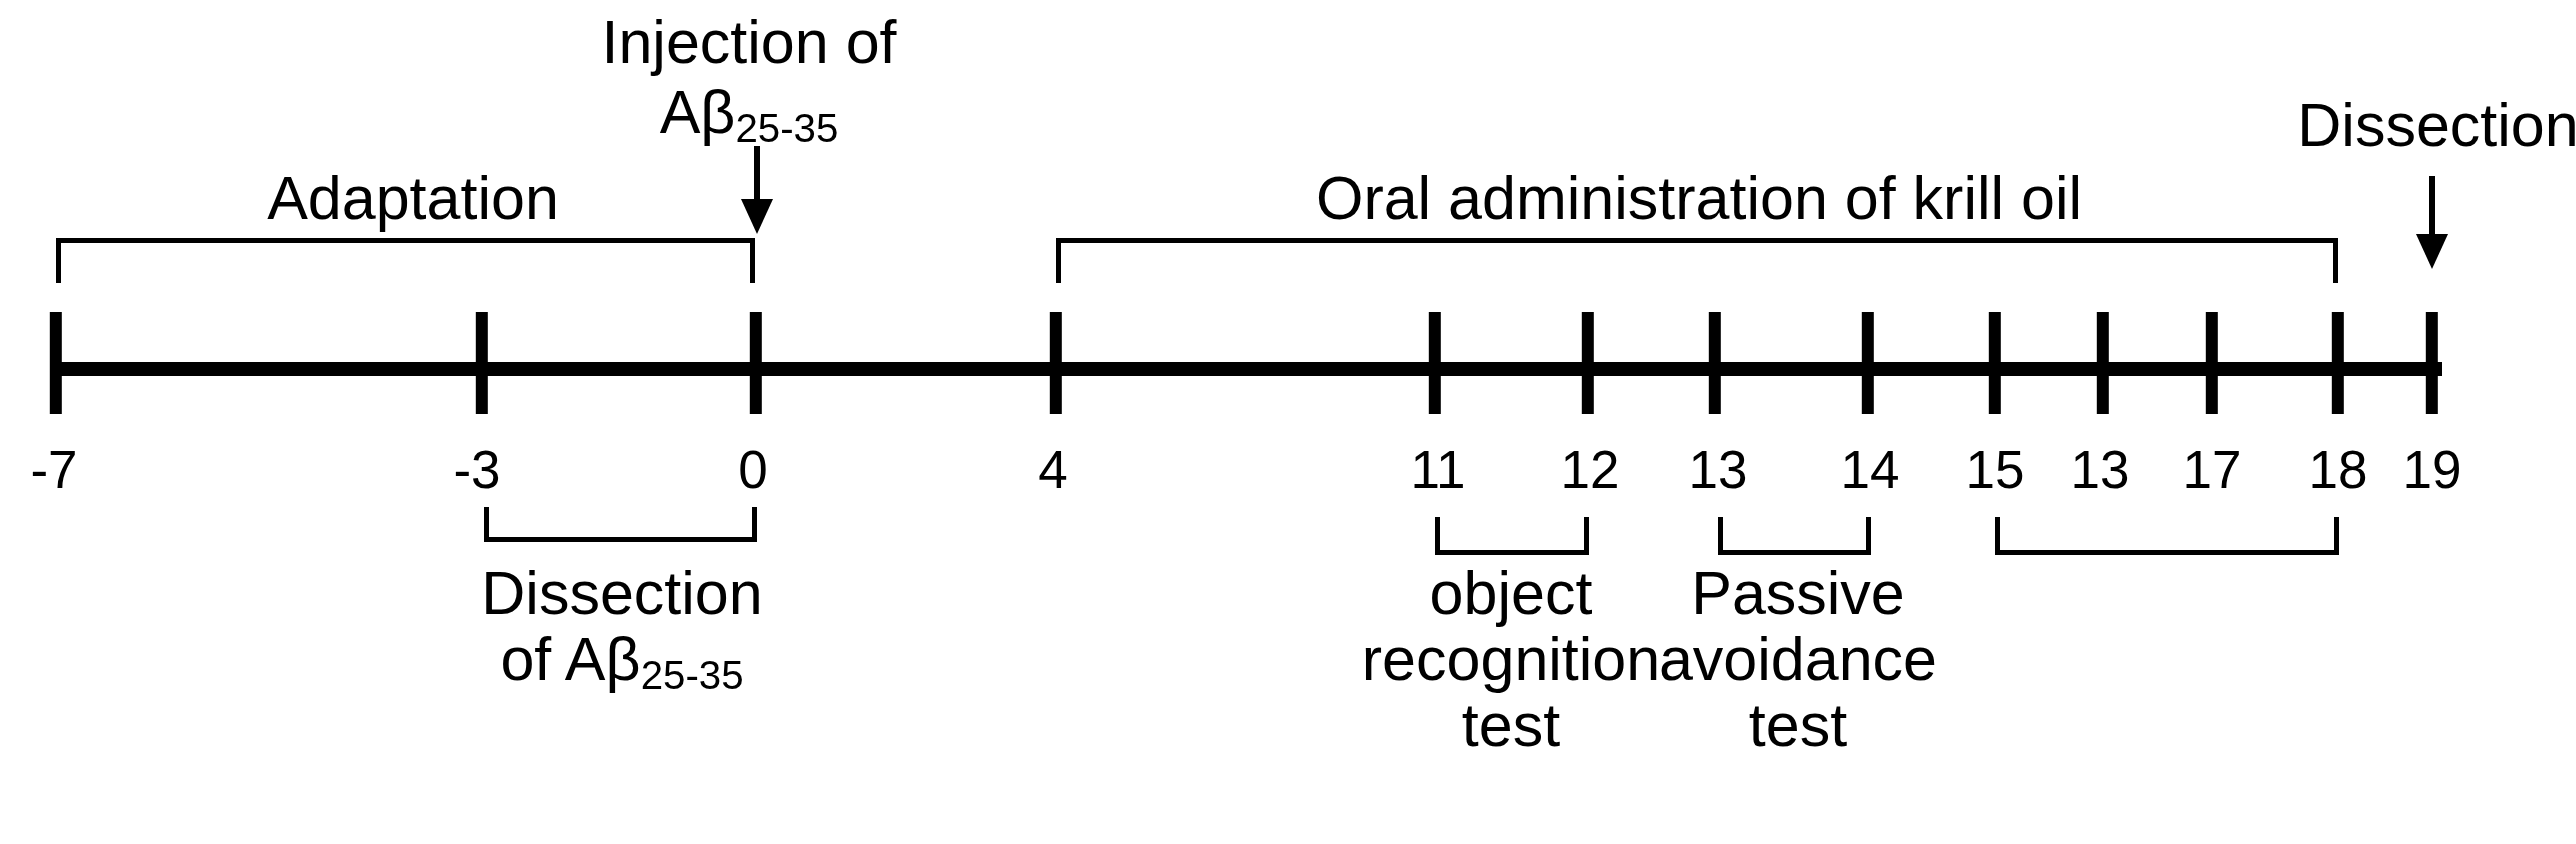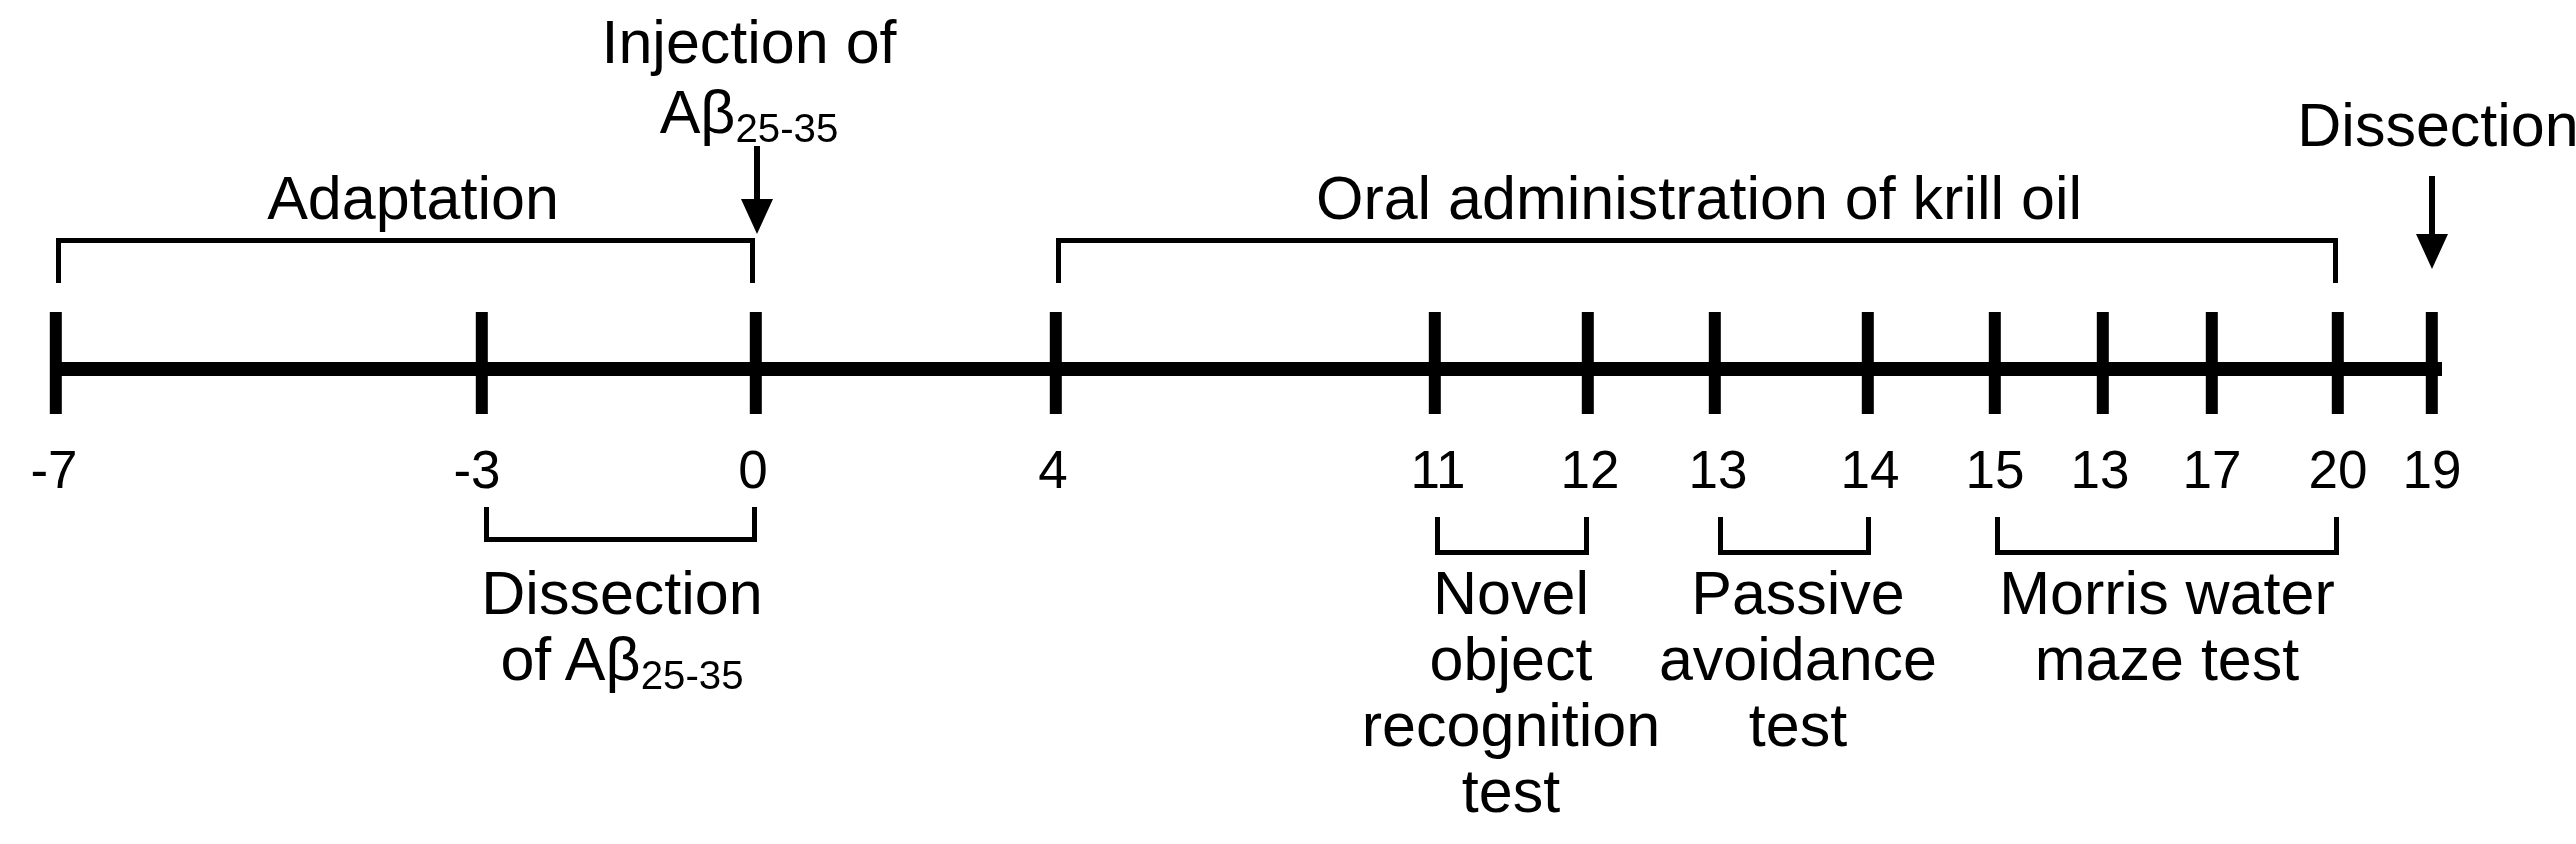--- a/index.html
+++ b/index.html
@@ -109,21 +109,21 @@
   <div class="day" style="left:477px">-3</div>
   <div class="day" style="left:753px">0</div>
   <div class="day" style="left:1053px">4</div>
   <div class="day" style="left:1438px">11</div>
   <div class="day" style="left:1590px">12</div>
   <div class="day" style="left:1718px">13</div>
   <div class="day" style="left:1870px">14</div>
   <div class="day" style="left:1995px">15</div>
   <div class="day" style="left:2100px">13</div>
   <div class="day" style="left:2212px">17</div>
-  <div class="day" style="left:2338px">20</div>
+  <div class="day" style="left:2338px">18</div>
   <div class="day" style="left:2432px">19</div>
 
   <div class="note single" style="left:413px; top:169px">Adaptation</div>
   <div class="bracket-top" style="left:56px; width:699px"></div>
 
   <div class="note" style="left:749px; top:6.6px; line-height:70px">
     <div>Injection of</div>
     <div><span>Aβ</span><sub class="chem">25-35</sub></div>
   </div>
   <div class="arrow" style="left:757px; top:146px">
@@ -141,33 +141,28 @@
   </div>
 
   <div class="bracket-bottom" style="left:484px; width:273px; top:507px; height:35px"></div>
   <div class="note" style="left:622px; top:560px">
     <div>Dissection</div>
     <div><span>of Aβ</span><sub class="chem">25-35</sub></div>
   </div>
 
   <div class="bracket-bottom" style="left:1435px; width:154px; top:517px; height:38px"></div>
   <div class="note" style="left:1511px; top:560px">
-    <div>Novel</div>
     <div>object</div>
     <div>recognition</div>
     <div>test</div>
   </div>
 
   <div class="bracket-bottom" style="left:1718px; width:153px; top:517px; height:38px"></div>
   <div class="note" style="left:1798px; top:560px">
     <div>Passive</div>
     <div>avoidance</div>
     <div>test</div>
   </div>
 
   <div class="bracket-bottom" style="left:1995px; width:344px; top:517px; height:38px"></div>
-  <div class="note" style="left:2167px; top:560px">
-    <div>Morris water</div>
-    <div>maze test</div>
-  </div>
 
 </div>
 
 
 </body></html>

